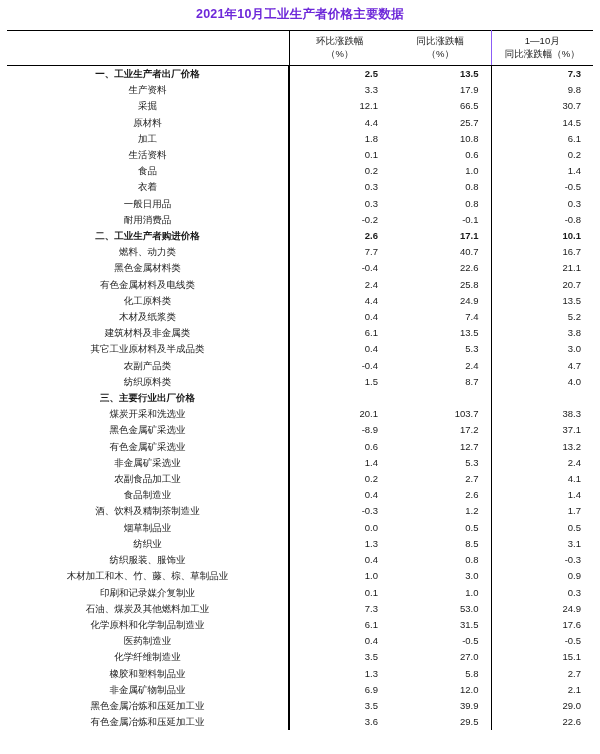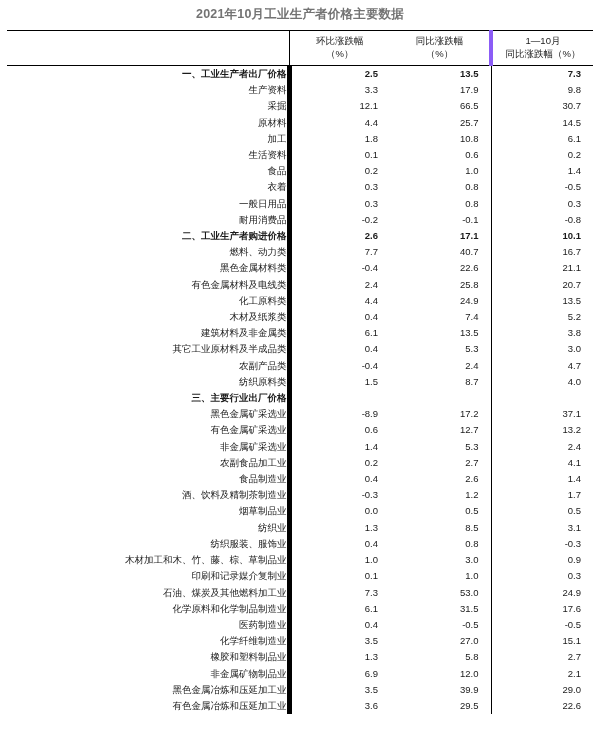--- a/index.html
+++ b/index.html
@@ -17,21 +17,21 @@
   .page {
     width: 600px;
     height: 754px;
     position: relative;
     box-sizing: border-box;
   }
   .doc-title {
     text-align: center;
     font-size: 12.5px;
     font-weight: bold;
-    color: #737373;
+    color: #6d28d9;
     padding: 6px 0 7px 0;
     letter-spacing: 0.2px;
   }
   table.data {
     width: 586px;
     margin: 0 auto;
     border-collapse: collapse;
     table-layout: fixed;
     font-size: 9.5px;
   }
@@ -51,33 +51,33 @@
     font-size: 9.5px;
     text-align: center;
     height: 34px;
     line-height: 1.35;
     margin-left: 16px;
   }
   thead th.head-label {
     border-right: 1px solid #000;
   }
   thead th.head-sep {
-    border-right: 4px solid #8b5cf6;
+    border-right: 1px solid #8b5cf6;
   }
   thead .h-line1 { display: block; }
   thead .h-line2 { display: block; }
 
   tbody td {
     height: 16.2px;
     line-height: 16.2px;
     font-size: 9.5px;
   }
   tbody td.label {
-    text-align: right;
-    border-right: 5px solid #000000;
+    text-align: center;
+    border-right: 2px solid #000000;
     white-space: nowrap;
     overflow: hidden;
   }
   tbody td.num {
     text-align: right;
     padding-right: 12px;
   }
   tbody td.num.sep {
     border-right: 1px solid #000;
   }
@@ -244,20 +244,26 @@
           <td class="num sep">8.7</td>
           <td class="num">4.0</td>
         </tr>
         <tr class="bold">
           <td class="label ind-0">三、主要行业出厂价格</td>
           <td class="num"></td>
           <td class="num sep"></td>
           <td class="num"></td>
         </tr>
         <tr>
+          <td class="label ind-1">煤炭开采和洗选业</td>
+          <td class="num">20.1</td>
+          <td class="num sep">103.7</td>
+          <td class="num">38.3</td>
+        </tr>
+        <tr>
           <td class="label ind-1">黑色金属矿采选业</td>
           <td class="num">-8.9</td>
           <td class="num sep">17.2</td>
           <td class="num">37.1</td>
         </tr>
         <tr>
           <td class="label ind-1">有色金属矿采选业</td>
           <td class="num">0.6</td>
           <td class="num sep">12.7</td>
           <td class="num">13.2</td>

